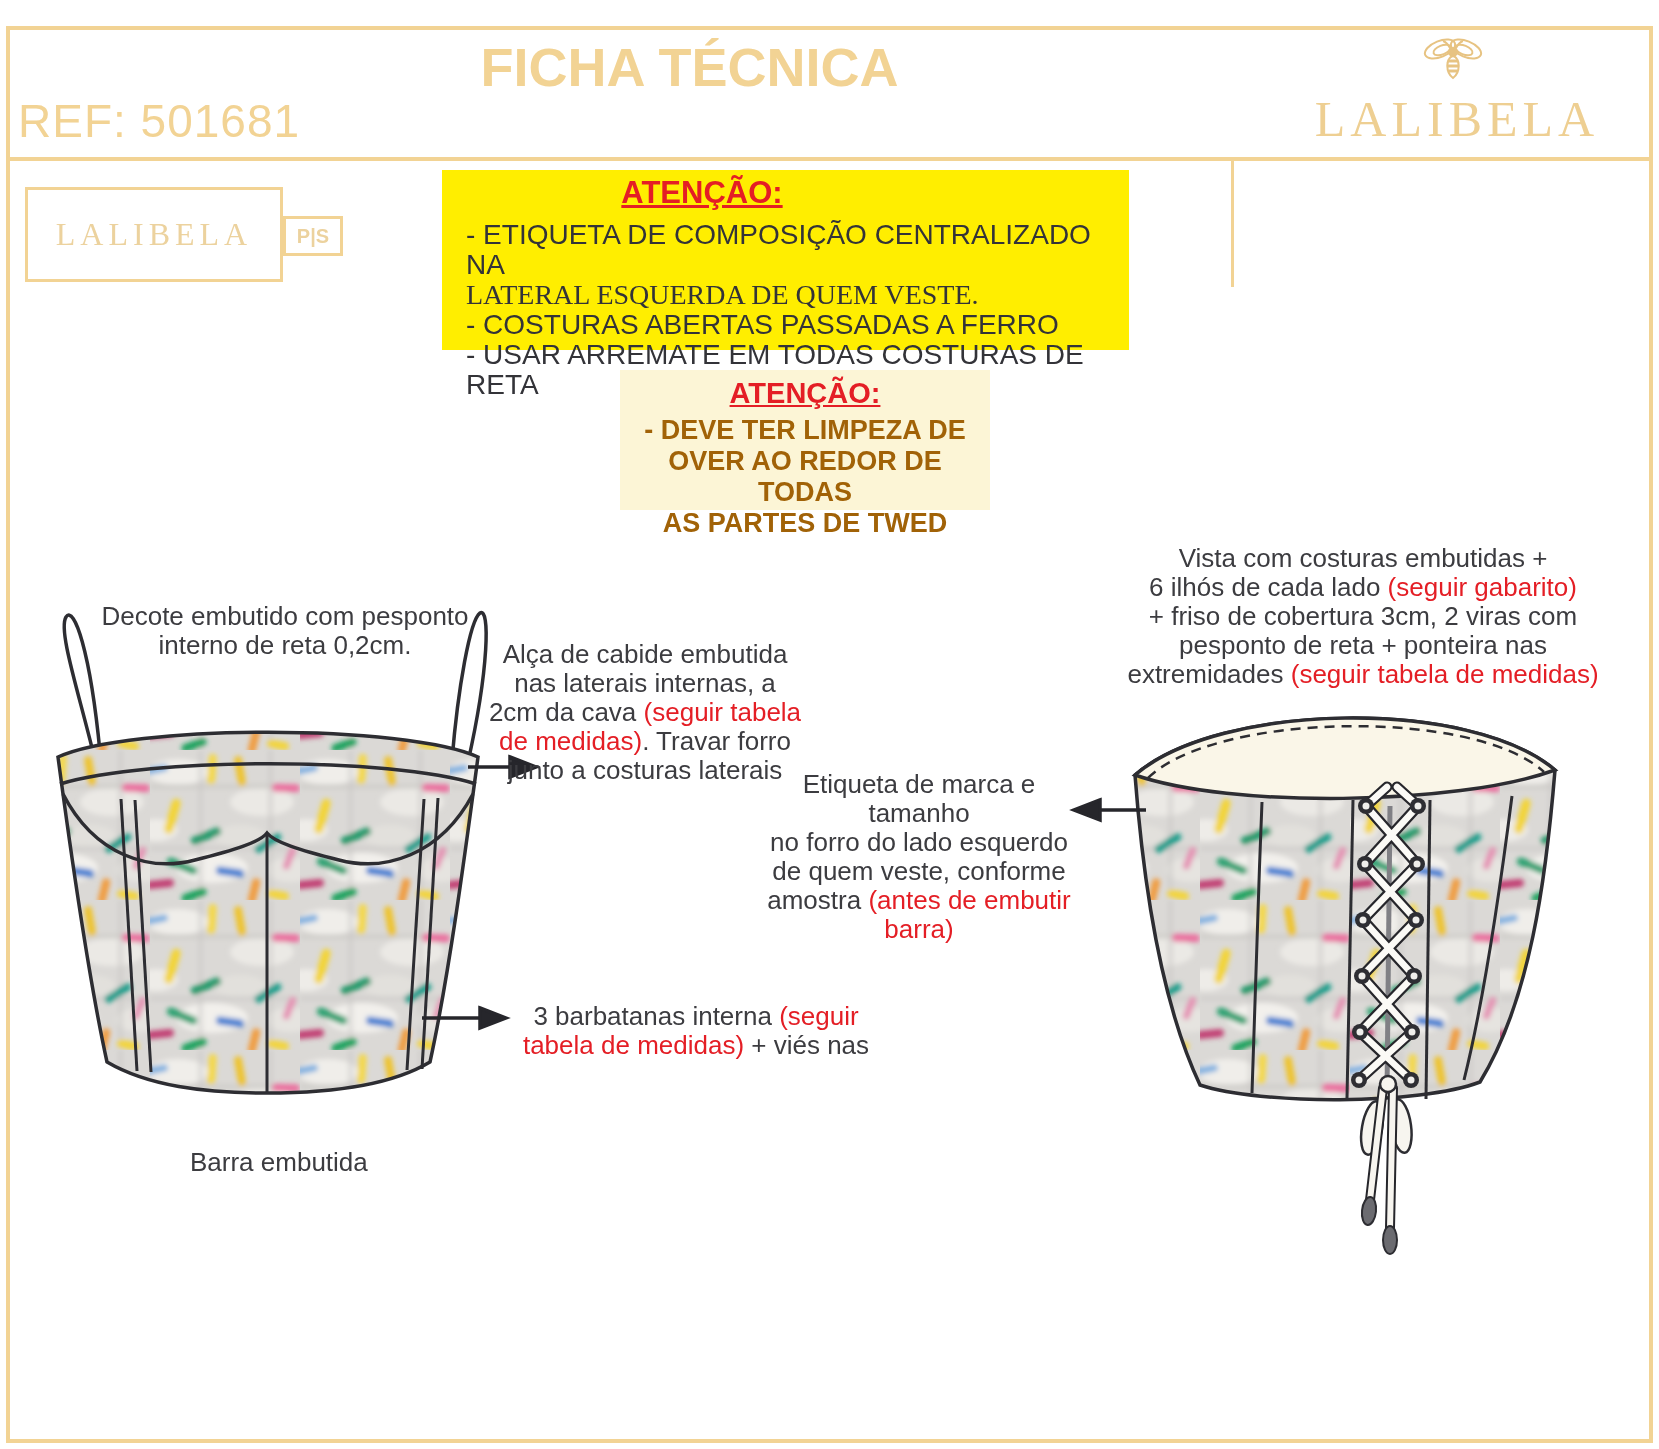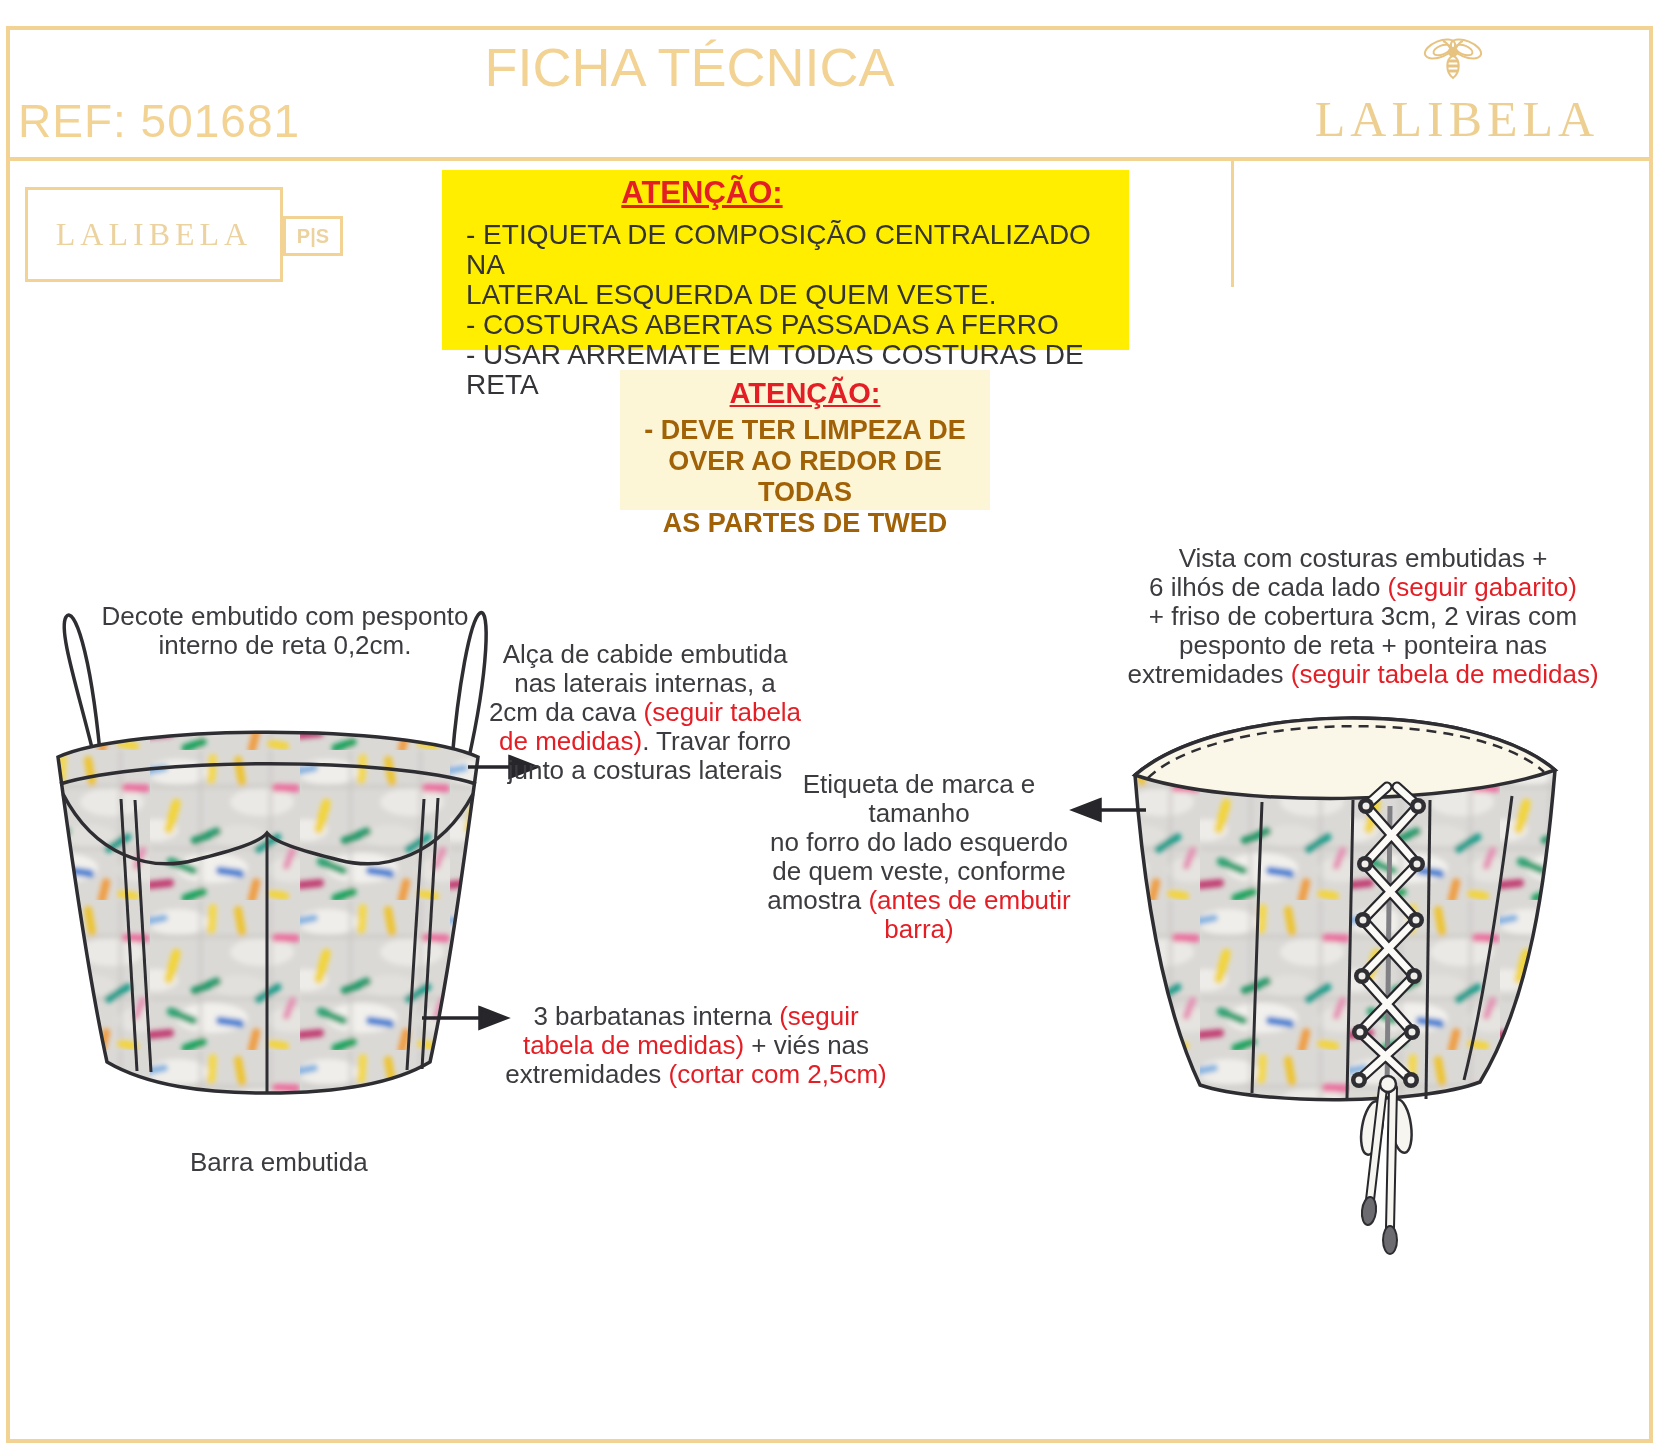--- a/index.html
+++ b/index.html
@@ -4,37 +4,37 @@
 <style>
   html,body{margin:0;padding:0;background:#ffffff;}
   .page{position:relative;width:1659px;height:1449px;background:#ffffff;
         font-family:"Liberation Sans","DejaVu Sans",sans-serif;color:#3c3c40;overflow:hidden;}
   .frame{position:absolute;left:6px;top:26px;width:1639px;height:1409px;border:4px solid #f2d394;}
   .hline{position:absolute;left:6px;top:157px;width:1647px;height:4px;background:#f2d394;}
   .vline{position:absolute;left:1231px;top:157px;width:3px;height:130px;background:#f2d394;}
 
   .ref{position:absolute;left:18px;top:94px;font-size:46px;color:#f2d394;letter-spacing:1px;}
   .title{position:absolute;left:427px;top:36px;width:525px;text-align:center;
-         font-size:54px;font-weight:400;color:#f2d394;}
+         font-size:54px;font-weight:700;color:#f2d394;}
   .brand-name{position:absolute;left:1290px;top:90px;width:334px;text-align:center;
          font-family:"Liberation Serif","DejaVu Serif",serif;font-size:50px;color:#eecf92;letter-spacing:5px;}
   .bee{position:absolute;left:1418px;top:34px;}
 
   .brand-box{position:absolute;left:25px;top:187px;width:252px;height:89px;border:3px solid #f2d394;
          display:flex;align-items:center;justify-content:center;}
   .brand-box span{font-family:"Liberation Serif","DejaVu Serif",serif;font-size:32px;color:#ecd29e;letter-spacing:5px;}
   .size-box{position:absolute;left:283px;top:216px;width:54px;height:34px;border:3px solid #f2d394;
          display:flex;align-items:center;justify-content:center;font-size:20px;font-weight:700;color:#ecd29e;}
 
   .attn1{position:absolute;left:442px;top:170px;width:687px;height:180px;background:#ffee00;}
   .attn1-title{width:520px;text-align:center;font-size:31px;font-weight:700;color:#e41e25;
          text-decoration:underline;margin-top:5px;}
   .attn1-line{font-size:28px;color:#333338;padding-left:24px;line-height:30px;}
   .attn1-line.first{margin-top:9px;}
-  .attn1-line.indent{}
+  .attn1-line.indent{font-family:Liberation Serif, serif;}
 
   .thread-box{position:absolute;left:1298px;top:167px;width:345px;height:99px;border:3px solid #f2d394;background:#fff;}
   .thread-title{margin:8px 0 0 12px;font-size:30px;font-weight:700;color:#e41e25;text-decoration:underline;}
   .thread-value{margin:9px 0 0 18px;font-size:30px;color:#47474c;}
 
   .attn2{position:absolute;left:620px;top:370px;width:370px;height:140px;background:#fcf5d6;text-align:center;}
   .attn2-title{font-size:29px;font-weight:700;color:#e41e25;text-decoration:underline;margin-top:7px;}
   .attn2-line{font-size:27px;font-weight:700;color:#a16207;line-height:31px;}
   .attn2-line.first{margin-top:5px;}
 
@@ -249,21 +249,20 @@
     <div>Alça de cabide embutida</div>
     <div>nas laterais internas, a</div>
     <div><span>2cm da cava </span><span class="red">(seguir tabela</span></div>
     <div><span class="red">de medidas)</span><span>. Travar forro</span></div>
     <div>junto a costuras laterais</div>
   </div>
 
   <div id="ann-barb" class="ann center">
     <div><span>3 barbatanas interna </span><span class="red">(seguir</span></div>
     <div><span class="red">tabela de medidas)</span><span> + viés nas</span></div>
-    <div><span>extremidades </span><span class="red">(cortar com 2,5cm)</span></div>
   </div>
 
   <div id="ann-barra" class="ann">Barra embutida</div>
 
   <div id="ann-vista" class="ann center">
     <div>Vista com costuras embutidas +</div>
     <div><span>6 ilhós de cada lado </span><span class="red">(seguir gabarito)</span></div>
     <div>+ friso de cobertura 3cm, 2 viras com</div>
     <div>pesponto de reta + ponteira nas</div>
     <div><span>extremidades </span><span class="red">(seguir tabela de medidas)</span></div>

